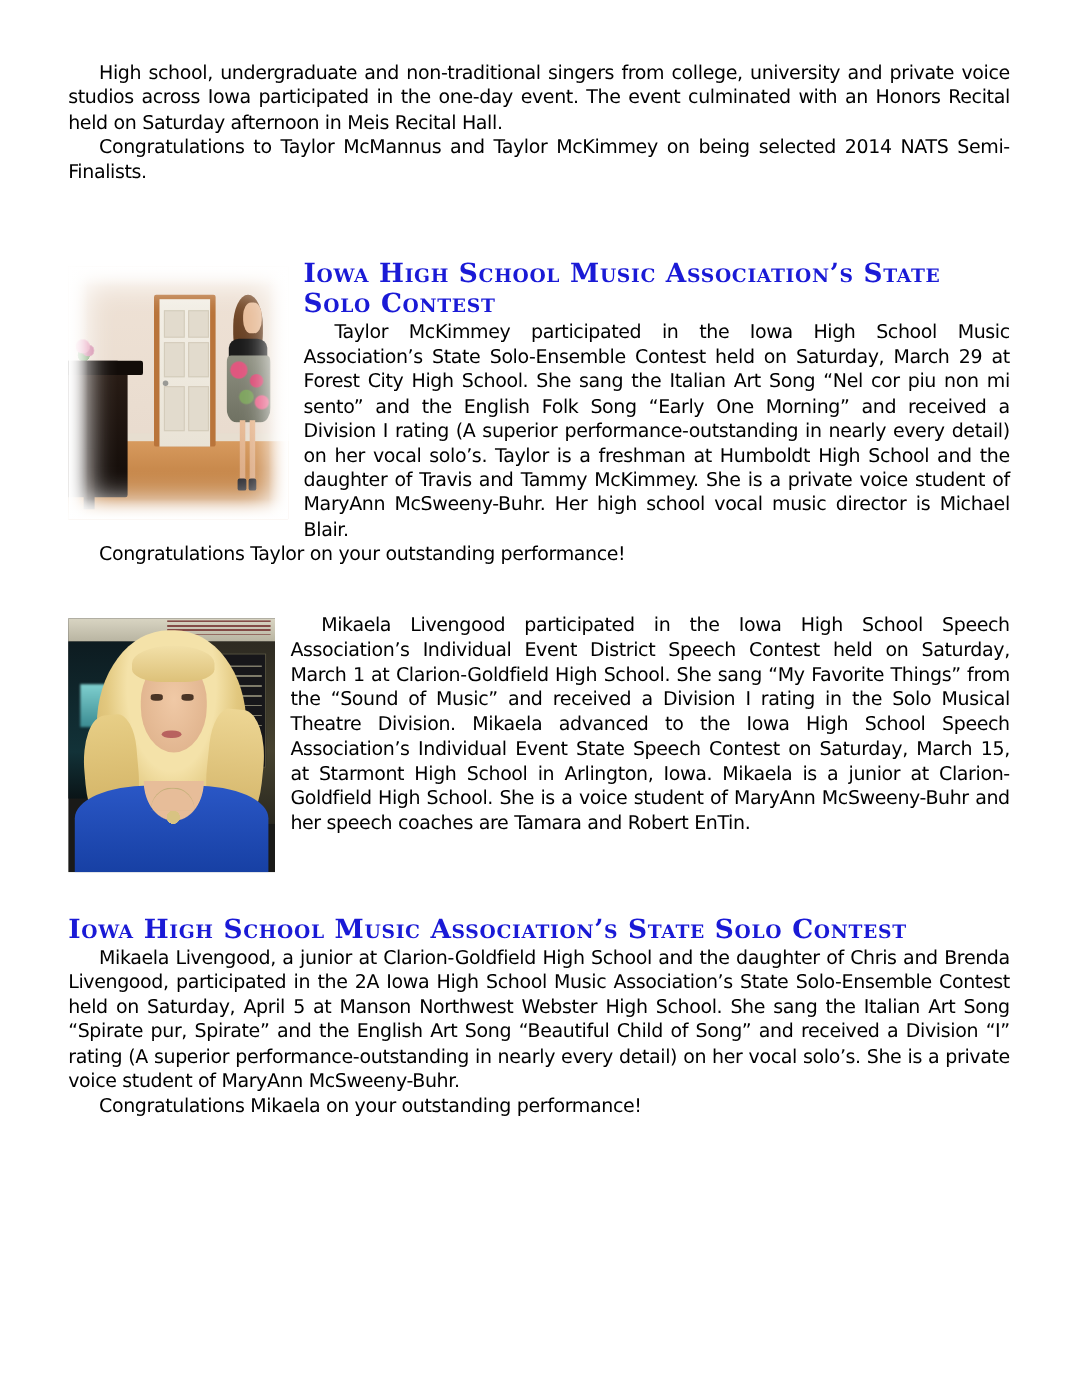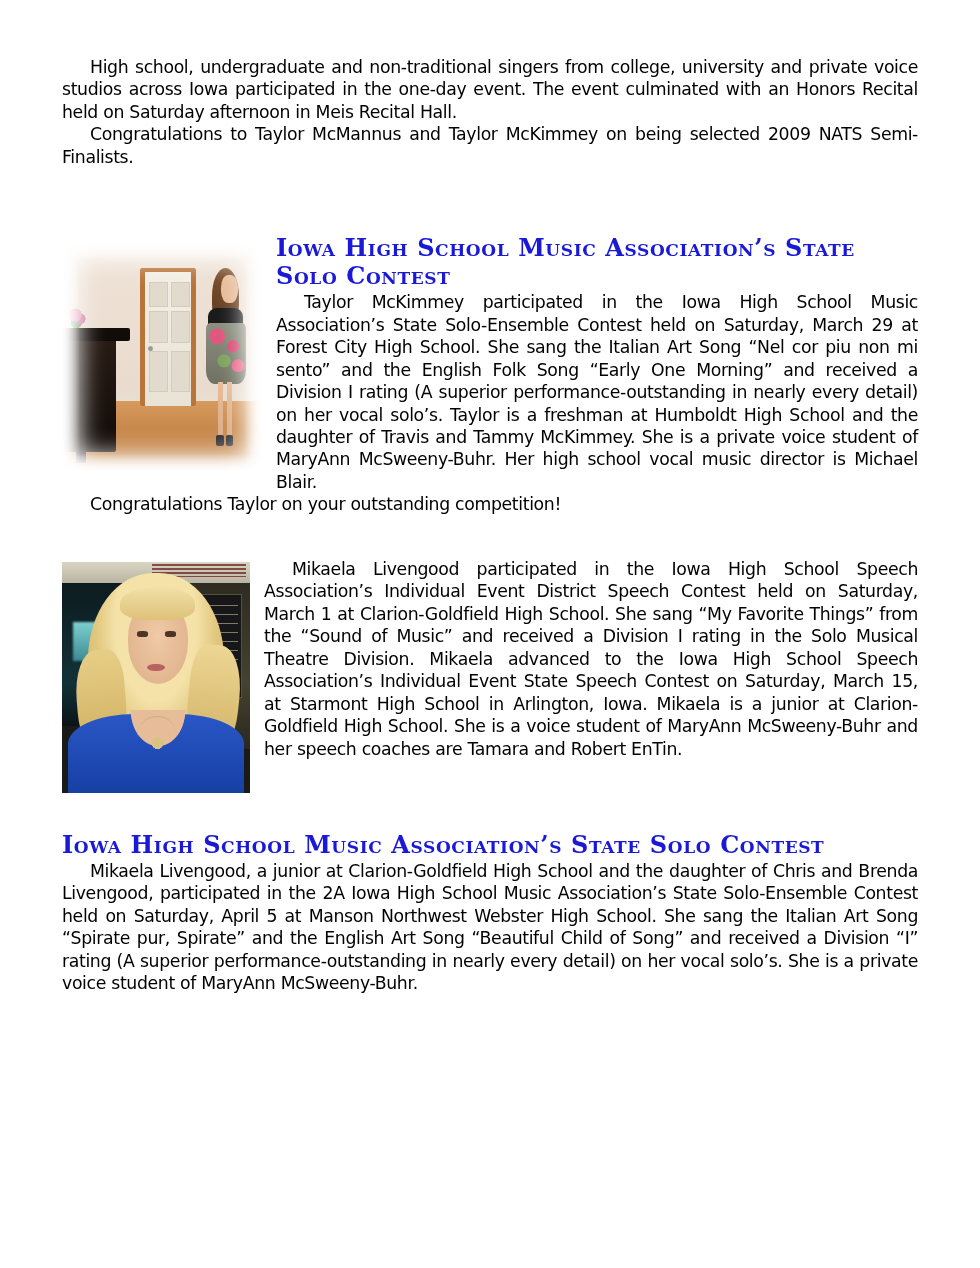--- a/index.html
+++ b/index.html
@@ -300,21 +300,21 @@
     border-radius: 50% 50% 0 0 / 100% 100% 0 0;
   }
 </style>
 </head>
 <body>
 
 <div class="page">
   <div class="content">
 
     <p class="body-par">High school, undergraduate and non-traditional singers from college, university and private voice studios across Iowa participated in the one-day event.  The event culminated with an Honors Recital held on Saturday afternoon in Meis Recital Hall.</p>
-    <p class="body-par">Congratulations to Taylor McMannus and Taylor McKimmey on being selected 2009 NATS Semi-Finalists.</p>
+    <p class="body-par">Congratulations to Taylor McMannus and Taylor McKimmey on being selected 2014 NATS Semi-Finalists.</p>
 
     <div class="section-one clearfix">
 
       <div class="photo-taylor">
         <div class="p1-wrap">
           <div class="p1-room"></div>
           <div class="p1-floor"></div>
           <div class="p1-baseboard"></div>
           <div class="p1-door-frame"></div>
           <div class="p1-door"></div>
@@ -340,21 +340,21 @@
             <div class="p1-shoeR"></div>
           </div>
           <div class="p1-fade"></div>
           <div class="p1-fade2"></div>
         </div>
       </div>
 
       <h2 class="smallcaps-head">Iowa High School Music Association’s State Solo Contest</h2>
 
       <p class="body-par">Taylor McKimmey participated in the Iowa High School Music Association’s State Solo-Ensemble Contest held on Saturday, March 29 at Forest City High School.  She sang the Italian Art Song “Nel cor piu non mi sento” and the English Folk Song “Early One Morning” and received a Division I rating (A superior performance-outstanding in nearly every detail) on her vocal solo’s.  Taylor is a freshman at Humboldt High School and the daughter of Travis and Tammy McKimmey.  She is a private voice student of MaryAnn McSweeny-Buhr.  Her high school vocal music director is Michael Blair.</p>
-      <p class="body-par nojust">Congratulations Taylor on your outstanding competition!</p>
+      <p class="body-par nojust">Congratulations Taylor on your outstanding performance!</p>
     </div>
 
     <div class="section-two clearfix">
 
       <div class="photo-mikaela">
         <div class="p2-wrap">
           <div class="p2-bg-left"></div>
           <div class="p2-bg-right"></div>
           <div class="p2-board"></div>
           <div class="p2-lamp"></div>
@@ -376,16 +376,17 @@
 
 
       <p class="body-par">Mikaela Livengood participated in the Iowa High School Speech Association’s Individual Event District Speech Contest held on Saturday, March 1 at Clarion-Goldfield High School.  She sang “My Favorite Things” from the “Sound of Music” and received a Division I rating in the Solo Musical Theatre Division.  Mikaela advanced to the Iowa High School Speech Association’s Individual Event State Speech Contest on Saturday, March 15, at Starmont High School in Arlington, Iowa.  Mikaela is a junior at Clarion-Goldfield High School.  She is a voice student of MaryAnn McSweeny-Buhr and her speech coaches are Tamara and Robert EnTin.</p>
     </div>
 
     <div class="section-three">
 
       <h2 class="smallcaps-head">Iowa High School Music Association’s State Solo Contest</h2>
 
       <p class="body-par">Mikaela Livengood, a junior at Clarion-Goldfield High School and the daughter of Chris and Brenda Livengood, participated in the 2A  Iowa High School Music Association’s State Solo-Ensemble Contest held on Saturday, April 5 at Manson Northwest Webster High School.    She sang the Italian Art Song “Spirate pur, Spirate” and the English Art Song “Beautiful Child of Song” and received a Division “I” rating (A superior performance-outstanding in nearly every detail) on her vocal solo’s.  She is a private voice student of MaryAnn McSweeny-Buhr.</p>
+      <p class="body-par nojust">Congratulations Mikaela on your outstanding performance!</p>
     </div>
 
   </div>
 </div>
 
 </body></html>

